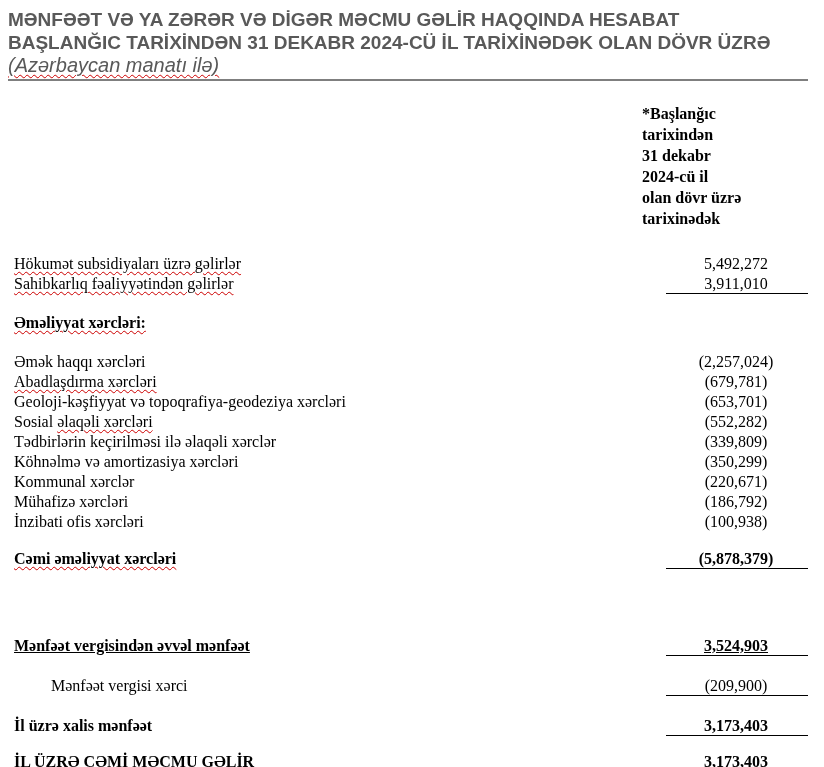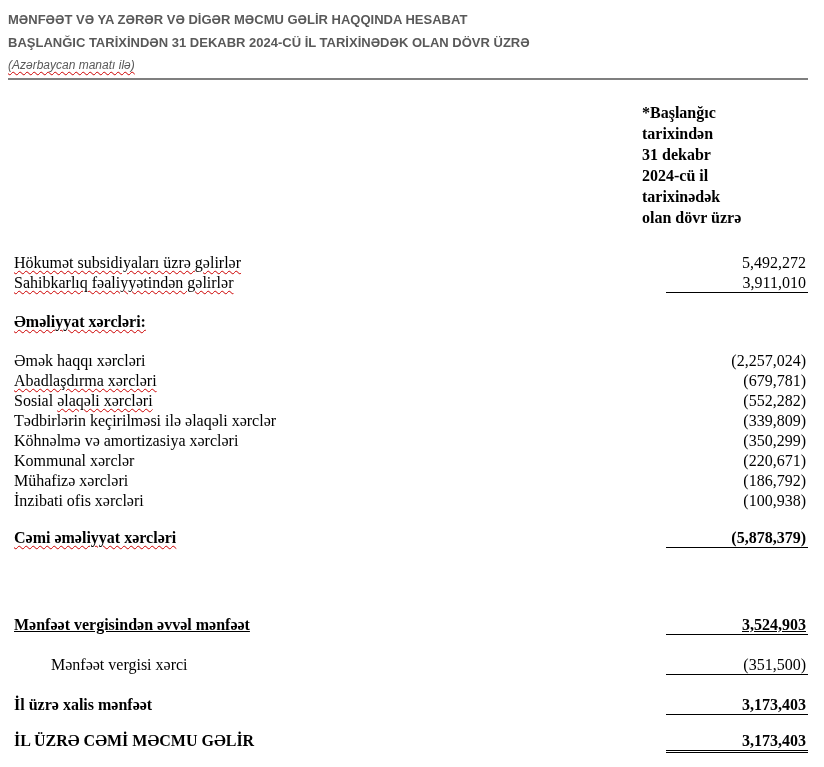--- a/index.html
+++ b/index.html
@@ -7,26 +7,26 @@
     width: 824px; height: 767px; overflow: hidden;
     font-family: "Liberation Serif", serif;
     font-size: 16px; color: #000;
   }
   .page { padding: 8px 16px 0 8px; box-sizing: border-box; }
 
   
   .header-block { border-bottom: 2px solid #7f7f7f; padding-bottom: 3px; }
   .doc-title {
     font-family: "Liberation Sans", sans-serif;
-    font-weight: bold; font-size: 13px; line-height: 23px;
+    font-weight: bold; font-size: 19px; line-height: 23px;
     color: #595959; margin: 0;
   }
   .subtitle {
     font-family: "Liberation Sans", sans-serif;
-    font-style: italic; font-size: 12px; line-height: 19px;
+    font-style: italic; font-size: 20px; line-height: 19px;
     color: #595959; display: inline-block; margin-top: 2px;
   }
 
   
   .misspelled {
     text-decoration: underline;
     text-decoration-style: wavy;
     text-decoration-color: #cc0000;
     text-decoration-thickness: 1px;
     text-underline-offset: 2px;
@@ -36,21 +36,21 @@
   .period-header {
     width: 150px; margin: 22px 16px 0 auto;
     text-align: left; font-weight: bold; line-height: 21px;
   }
 
   
   .table { margin-top: 26px; padding-left: 6px; }
   .row { display: flex; align-items: baseline; height: 20px; }
   .row.bold { font-weight: bold; }
   .label { flex: 1; white-space: nowrap; }
-  .value { width: 142px; text-align: right; padding-right: 2px; box-sizing: border-box; }
+  .value { width: 142px; text-align: center; padding-right: 2px; box-sizing: border-box; }
   .rule-single { border-bottom: 1px solid #000; }
   .rule-double { border-bottom: 3px double #000; }
 </style>
 </head>
 <body>
 
 <div class="page">
 
   <div class="header-block">
     <h1 class="doc-title">
@@ -58,22 +58,22 @@
       <span>BAŞLANĞIC TARİXİNDƏN 31 DEKABR 2024-CÜ İL TARİXİNƏDƏK OLAN DÖVR ÜZRƏ</span>
     </h1>
     <span class="subtitle misspelled">(Azərbaycan manatı ilə)</span>
   </div>
 
   <div class="period-header">
       <div>*Başlanğıc</div>
       <div>tarixindən</div>
       <div>31 dekabr</div>
       <div>2024-cü il</div>
+      <div>olan dövr üzrə</div>
       <div>tarixinədək</div>
-      <div>olan dövr üzrə</div>
     </div>
 
   <div class="table">
       <div class="row">
         <div class="label"><span class="misspelled">Hökumət subsidiyaları üzrə gəlirlər</span></div>
         <div class="value rule-none">5,492,272</div>
       </div>
       <div class="row">
         <div class="label"><span class="misspelled">Sahibkarlıq fəaliyyətindən gəlirlər</span></div>
         <div class="value rule-single">3,911,010</div>
@@ -82,20 +82,24 @@
         <div class="label"><span class="misspelled">Əməliyyat xərcləri:</span></div>
         <div class="value rule-none"></div>
       </div>
       <div class="row" style="margin-top: 19px;">
         <div class="label"><span>Əmək haqqı xərcləri</span></div>
         <div class="value rule-none">(2,257,024)</div>
       </div>
       <div class="row">
         <div class="label"><span class="misspelled">Abadlaşdırma xərcləri</span></div>
         <div class="value rule-none">(679,781)</div>
+      </div>
+      <div class="row">
+        <div class="label"><span>Geoloji-kəşfiyyat və topoqrafiya-geodeziya xərcləri</span></div>
+        <div class="value rule-none">(653,701)</div>
       </div>
       <div class="row">
         <div class="label"><span>Sosial </span><span class="misspelled">əlaqəli xərcləri</span></div>
         <div class="value rule-none">(552,282)</div>
       </div>
       <div class="row">
         <div class="label"><span>Tədbirlərin keçirilməsi ilə əlaqəli xərclər</span></div>
         <div class="value rule-none">(339,809)</div>
       </div>
       <div class="row">
@@ -117,21 +121,21 @@
       <div class="row bold" style="margin-top: 17px;">
         <div class="label"><span class="misspelled">Cəmi əməliyyat xərcləri</span></div>
         <div class="value rule-single">(5,878,379)</div>
       </div>
       <div class="row bold" style="margin-top: 67px; text-decoration: underline;">
         <div class="label"><span>Mənfəət vergisindən əvvəl mənfəət</span></div>
         <div class="value rule-single">3,524,903</div>
       </div>
       <div class="row" style="margin-top: 20px; margin-left: 37px;">
         <div class="label"><span>Mənfəət vergisi xərci</span></div>
-        <div class="value rule-single">(351,500)</div>
+        <div class="value rule-single">(209,900)</div>
       </div>
       <div class="row bold" style="margin-top: 20px;">
         <div class="label"><span>İl üzrə xalis mənfəət</span></div>
         <div class="value rule-single">3,173,403</div>
       </div>
       <div class="row bold" style="margin-top: 16px;">
         <div class="label"><span>İL ÜZRƏ CƏMİ MƏCMU GƏLİR</span></div>
         <div class="value rule-double">3,173,403</div>
       </div>
     </div>

